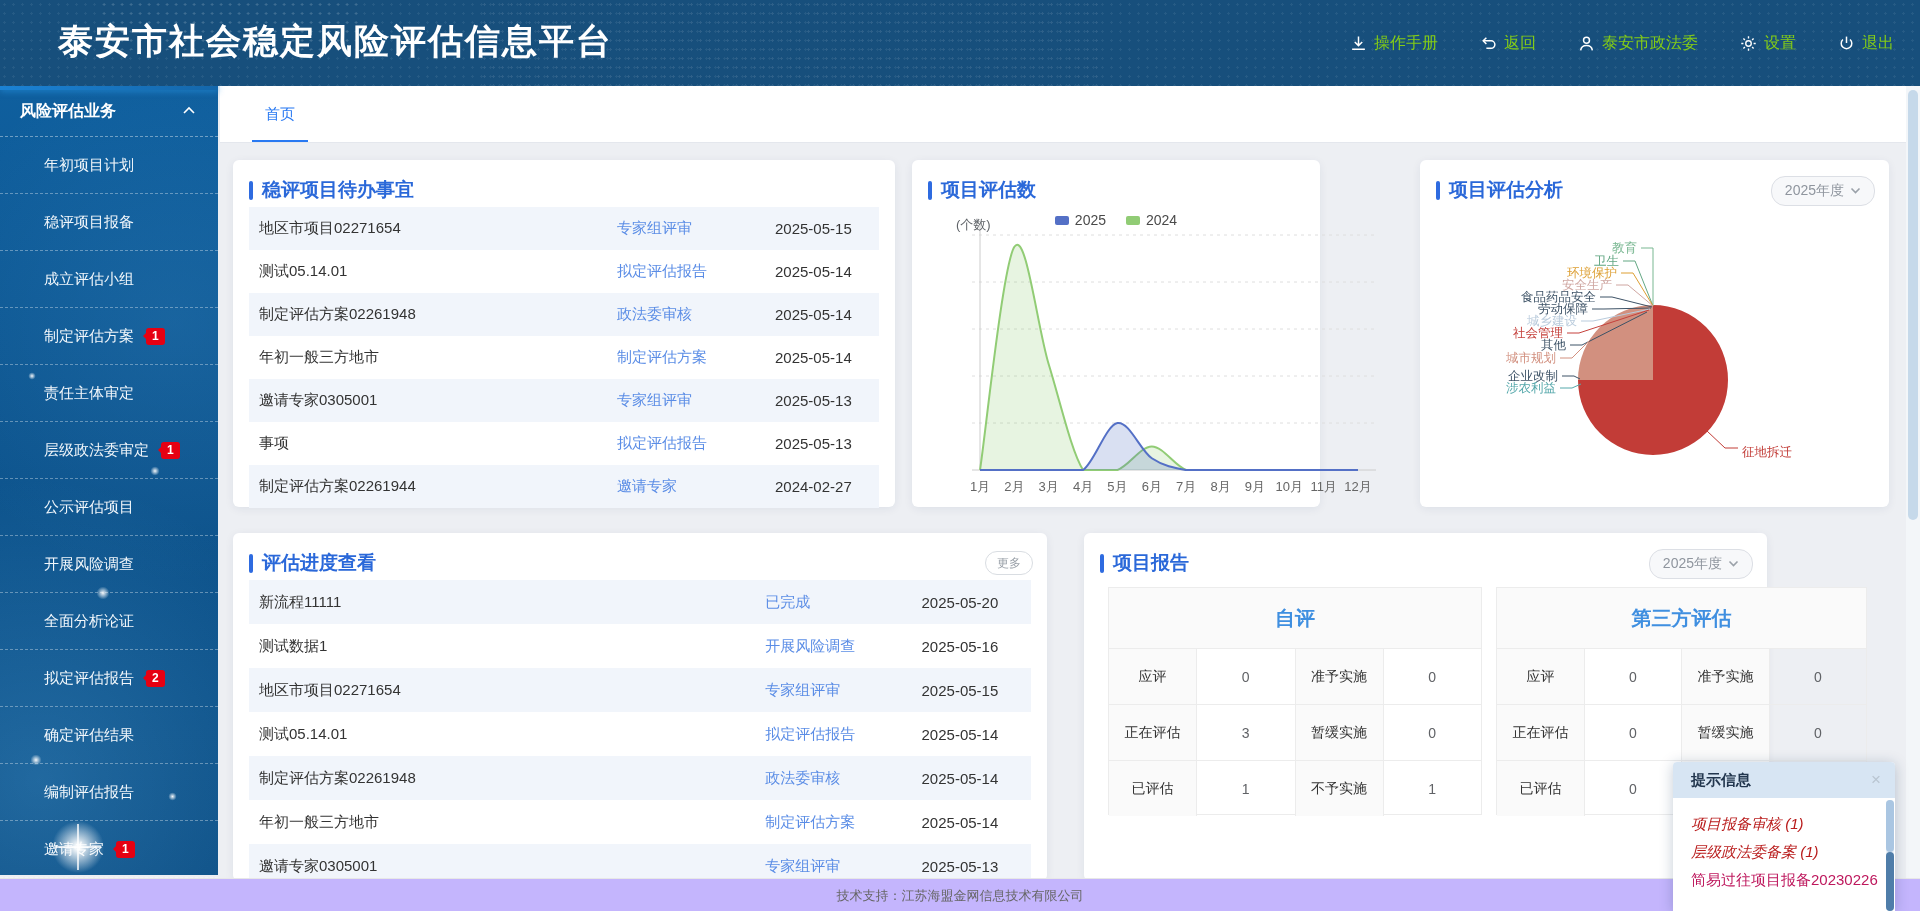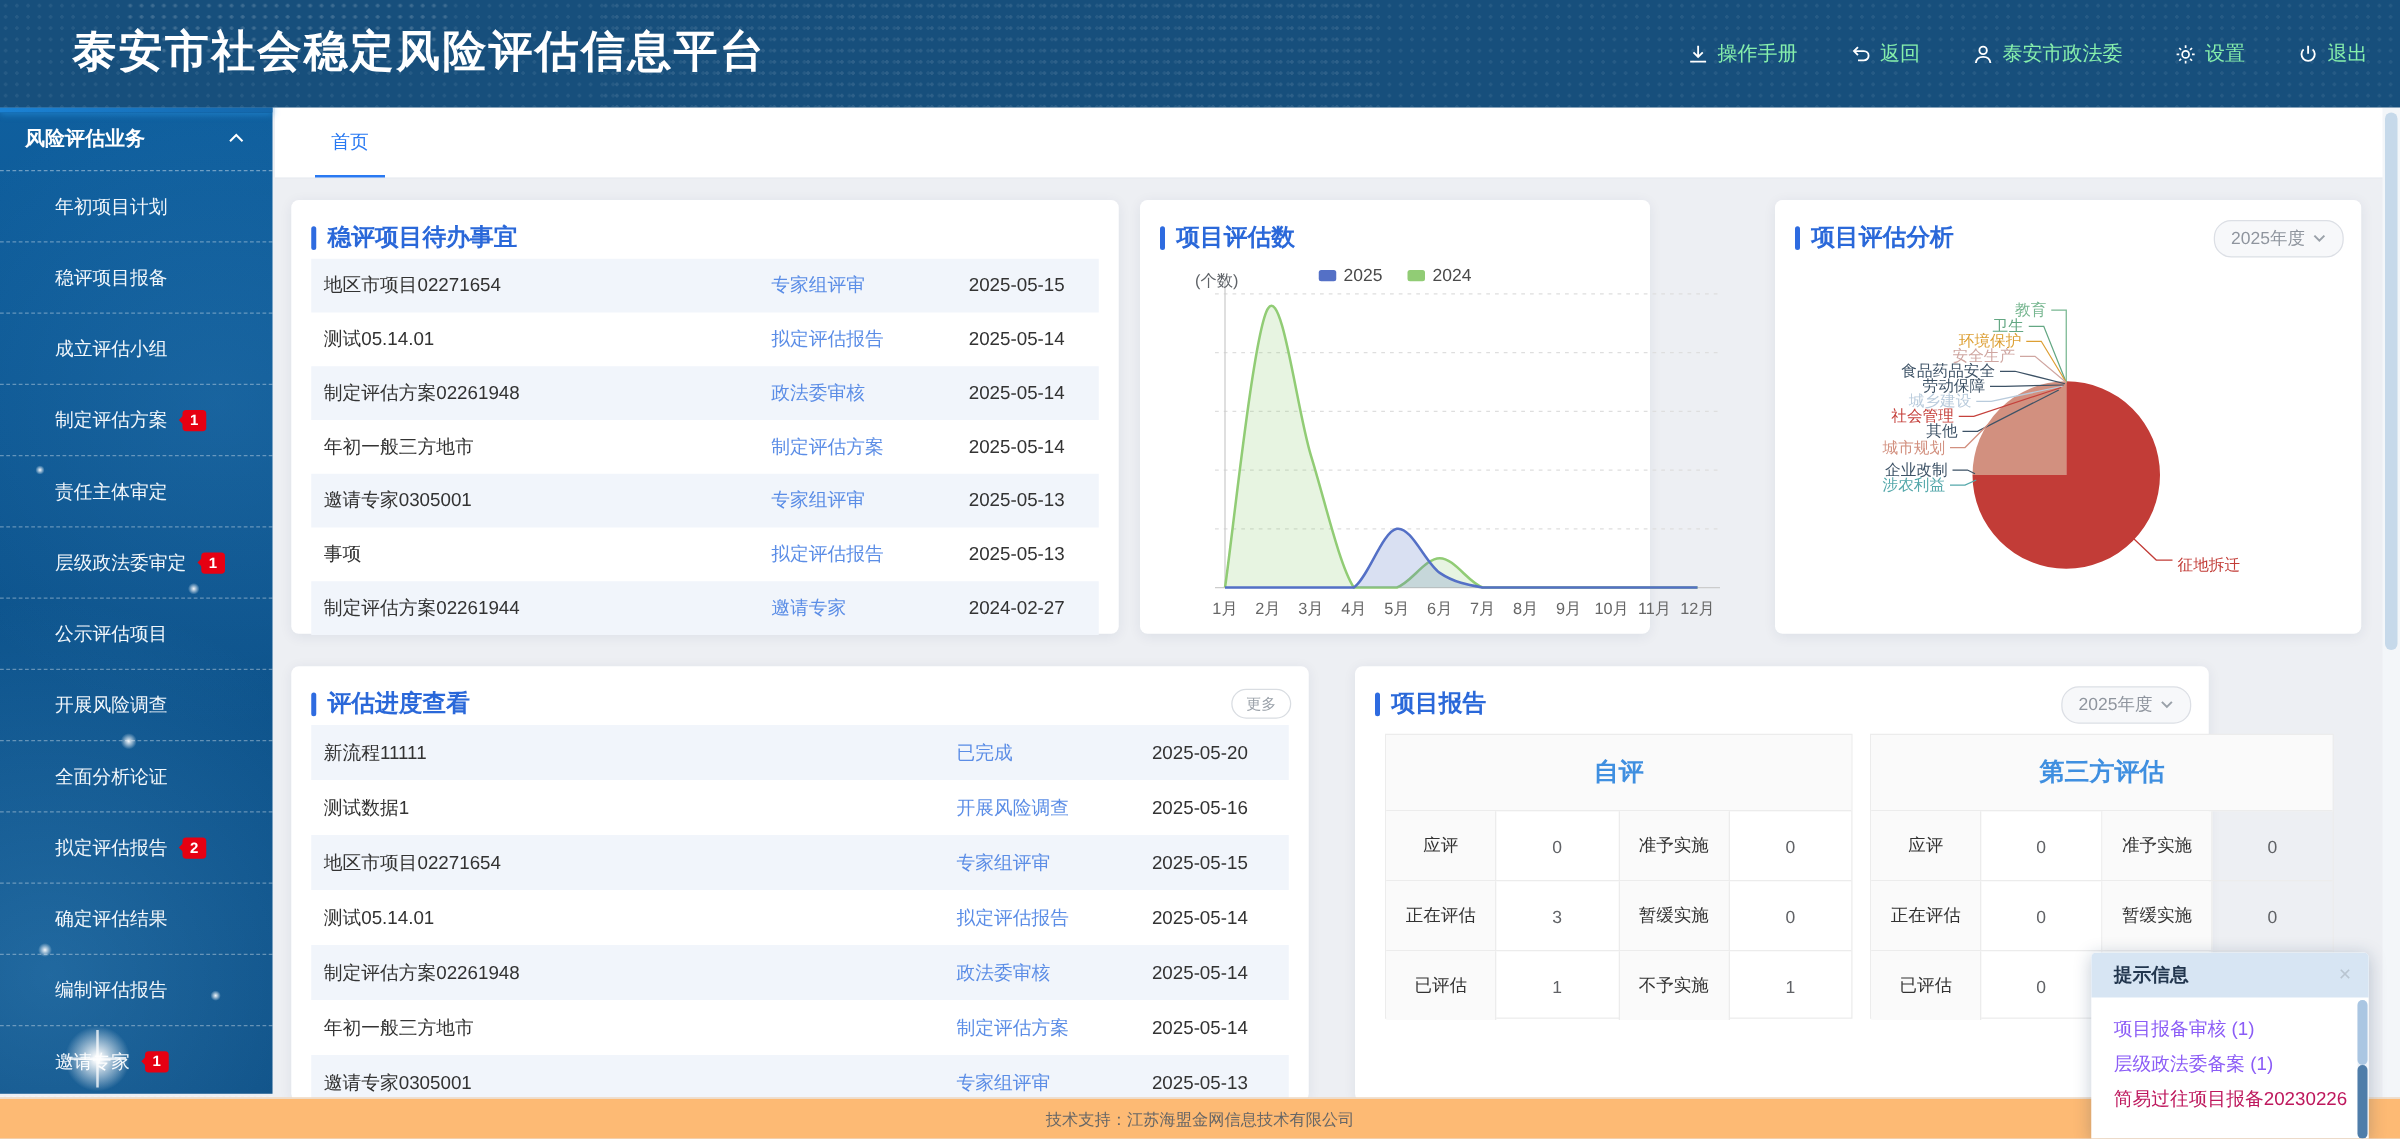--- a/index.html
+++ b/index.html
@@ -8,21 +8,21 @@
   
   .hdr{position:absolute;left:0;top:0;width:1920px;height:86px;background:#174f7c;z-index:15;}
   .hdr .dots{position:absolute;pointer-events:none;
     background-image:radial-gradient(rgba(255,255,255,.55) 1.2px,transparent 1.4px);
     background-size:9px 9px;}
   .hdr .d1{left:0;top:0;right:0;bottom:0;opacity:.12;}
   .hdr .d2{left:480px;top:0;width:620px;height:86px;opacity:.18;}
   .hdr .d3{left:100px;top:0;width:260px;height:50px;opacity:.20;}
   .hdr h1{position:absolute;left:58px;top:18px;margin:0;color:#fff;font-size:35px;letter-spacing:2px;font-weight:bold;}
   .hmenu{position:absolute;right:26px;top:0;height:86px;display:flex;align-items:center;gap:42px;}
-  .hmenu-item{display:flex;align-items:center;gap:7px;color:#86efac;font-size:16px;cursor:pointer;}
+  .hmenu-item{display:flex;align-items:center;gap:7px;color:#84cc16;font-size:16px;cursor:pointer;}
   .hicon{width:17px;height:17px;display:block;}
   
   .side{position:absolute;left:0;top:86px;width:218px;height:789px;z-index:5;
     background:radial-gradient(circle at 18% 88%, rgba(110,200,255,.22), transparent 42%),
                radial-gradient(circle at 80% 30%, rgba(120,200,255,.10), transparent 45%),
                linear-gradient(180deg,#0f5f9e 0%,#0d538c 55%,#0b4c82 100%);}
   .side::before{content:'';position:absolute;left:0;top:0;right:0;height:4px;
     background:linear-gradient(90deg,#1b82d4,#1467ab);box-shadow:0 1px 6px rgba(40,150,230,.8);}
   .side-group{position:absolute;left:0;top:0;width:218px;height:51px;display:flex;align-items:center;
     padding-left:20px;box-sizing:border-box;color:#fff;font-size:16px;font-weight:bold;
@@ -79,31 +79,31 @@
   .rtable.t1{left:24px;width:374px;} .rtable.t2{left:412px;width:371px;}
   .rt-head{height:60px;line-height:60px;text-align:center;background:#fafafa;color:#3f8fe0;
     font-size:20px;font-weight:bold;border-bottom:1px solid #ececec;}
   .rt-row{display:flex;height:55px;border-bottom:1px solid #ececec;font-size:14px;}
   .rt-row:last-child{border-bottom:none;}
   .rt-row span{display:flex;align-items:center;justify-content:center;border-right:1px solid #ececec;box-sizing:border-box;}
   .rt-row span:last-child{border-right:none;}
   .rt-row .lab{width:88px;background:#fafafa;color:#333;}
   .rt-row .val{flex:1;color:#606266;}
   
-  .ftr{position:absolute;left:0;top:878px;width:1920px;height:33px;background:#fdba74;
+  .ftr{position:absolute;left:0;top:878px;width:1920px;height:33px;background:#c4b5fd;
     border-top:1px solid #e7e7e7;z-index:20;display:flex;align-items:center;justify-content:center;
     font-size:13px;color:#666;}
   
   .popup{position:absolute;left:1673px;top:762px;width:222px;height:149px;background:#fff;z-index:30;
     border-radius:4px 4px 0 0;box-shadow:0 2px 14px rgba(20,50,90,.25);overflow:hidden;}
   .pp-head{height:36px;background:#d7e5f3;display:flex;align-items:center;padding:0 14px 0 18px;
     color:#22364e;font-size:15px;font-weight:bold;}
   .pp-close{margin-left:auto;color:#b9c5d1;font-size:17px;font-weight:normal;cursor:pointer;}
   .pp-body{padding:12px 20px 0 18px;}
-  .pp-link{color:#8b5cf6;font-size:15px;line-height:28px;cursor:pointer;white-space:nowrap;}
+  .pp-link{color:#b91c1c;font-size:15px;line-height:28px;cursor:pointer;white-space:nowrap;font-style:italic;}
   .pp-text{color:#be185d;font-size:15px;line-height:28px;white-space:nowrap;}
   .pp-scroll{position:absolute;right:1px;top:38px;width:8px;bottom:0;background:#e9f0f7;border-radius:4px;}
   .pp-thumb-light{position:absolute;left:0;top:0;width:8px;height:52px;background:#aac6e2;border-radius:4px;}
   .pp-thumb-dark{position:absolute;left:0;top:52px;width:8px;bottom:0;background:#4f7da9;border-radius:4px;}
   
   .sb-main{position:absolute;right:0;top:86px;width:14px;height:792px;background:#f3f6f9;z-index:6;}
   .sb-main .thumb{position:absolute;left:2px;top:4px;width:10px;height:430px;background:#c6d9ea;border-radius:5px;}
   svg text{font-family:"Liberation Sans","DejaVu Sans",sans-serif;}
 </style>
 </head>

